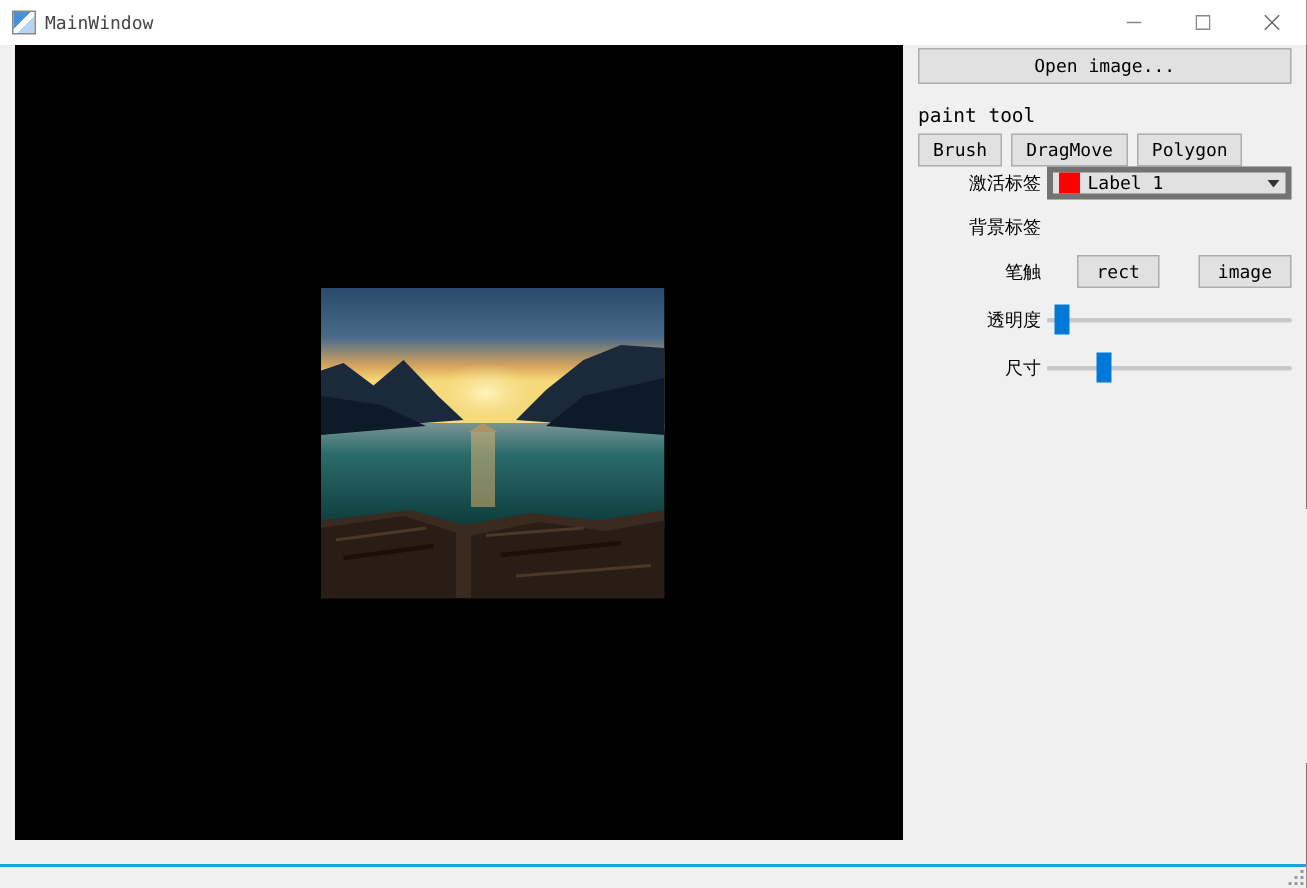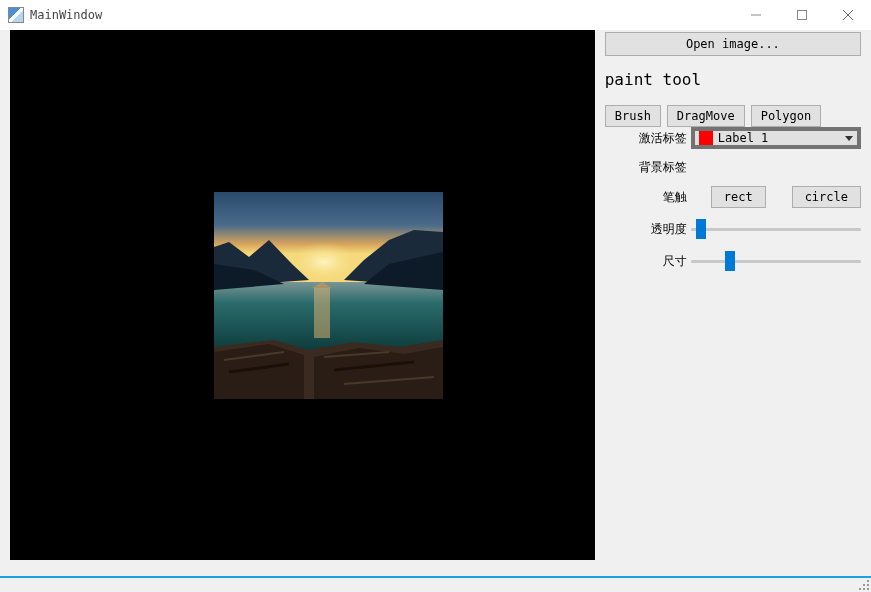--- a/index.html
+++ b/index.html
@@ -69,22 +69,22 @@
   font-size: 12px;
   cursor: pointer;
   text-align: center;
 }
 .open-btn {
   width: 100%;
   height: 24px;
   margin-bottom: 14px;
 }
 .section-label {
-  font-size: 16px;
-  margin-bottom: 16px;
+  font-size: 13px;
+  margin-bottom: 4px;
 }
 .tool-row {
   display: flex;
   gap: 6px;
 }
 .tool-row .btn { flex: 0 0 auto; padding: 3px 9px; }
 .form-row {
   display: flex;
   align-items: center;
   margin-bottom: 10px;
@@ -245,21 +245,21 @@
     </div>
 
     <div class="form-row">
       <div class="form-label">背景标签</div>
     </div>
 
     <div class="form-row">
       <div class="form-label">笔触</div>
       <div style="display:flex;gap:6px;flex:1">
         <button class="btn btn-small">rect</button>
-        <button class="btn btn-small">circle</button>
+        <button class="btn btn-small">image</button>
       </div>
     </div>
 
     <div class="form-row">
       <div class="form-label">透明度</div>
       <div class="slider-wrap">
         <div class="slider-track">
             <div class="slider-thumb" id="thumb-opacity" style="left: 3%;"></div>
           </div>
       </div>

